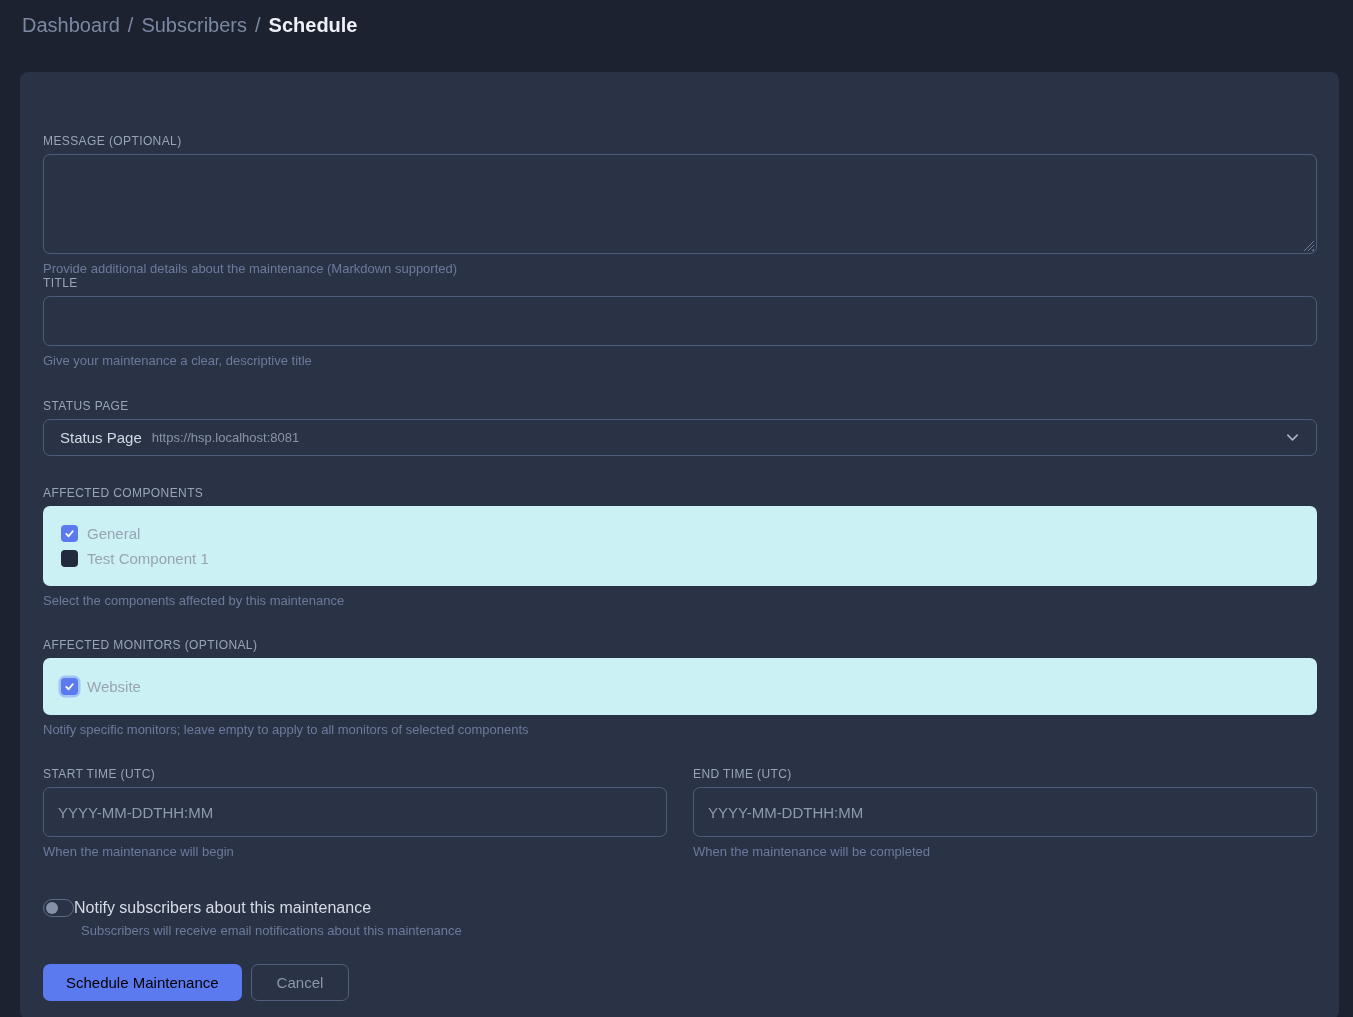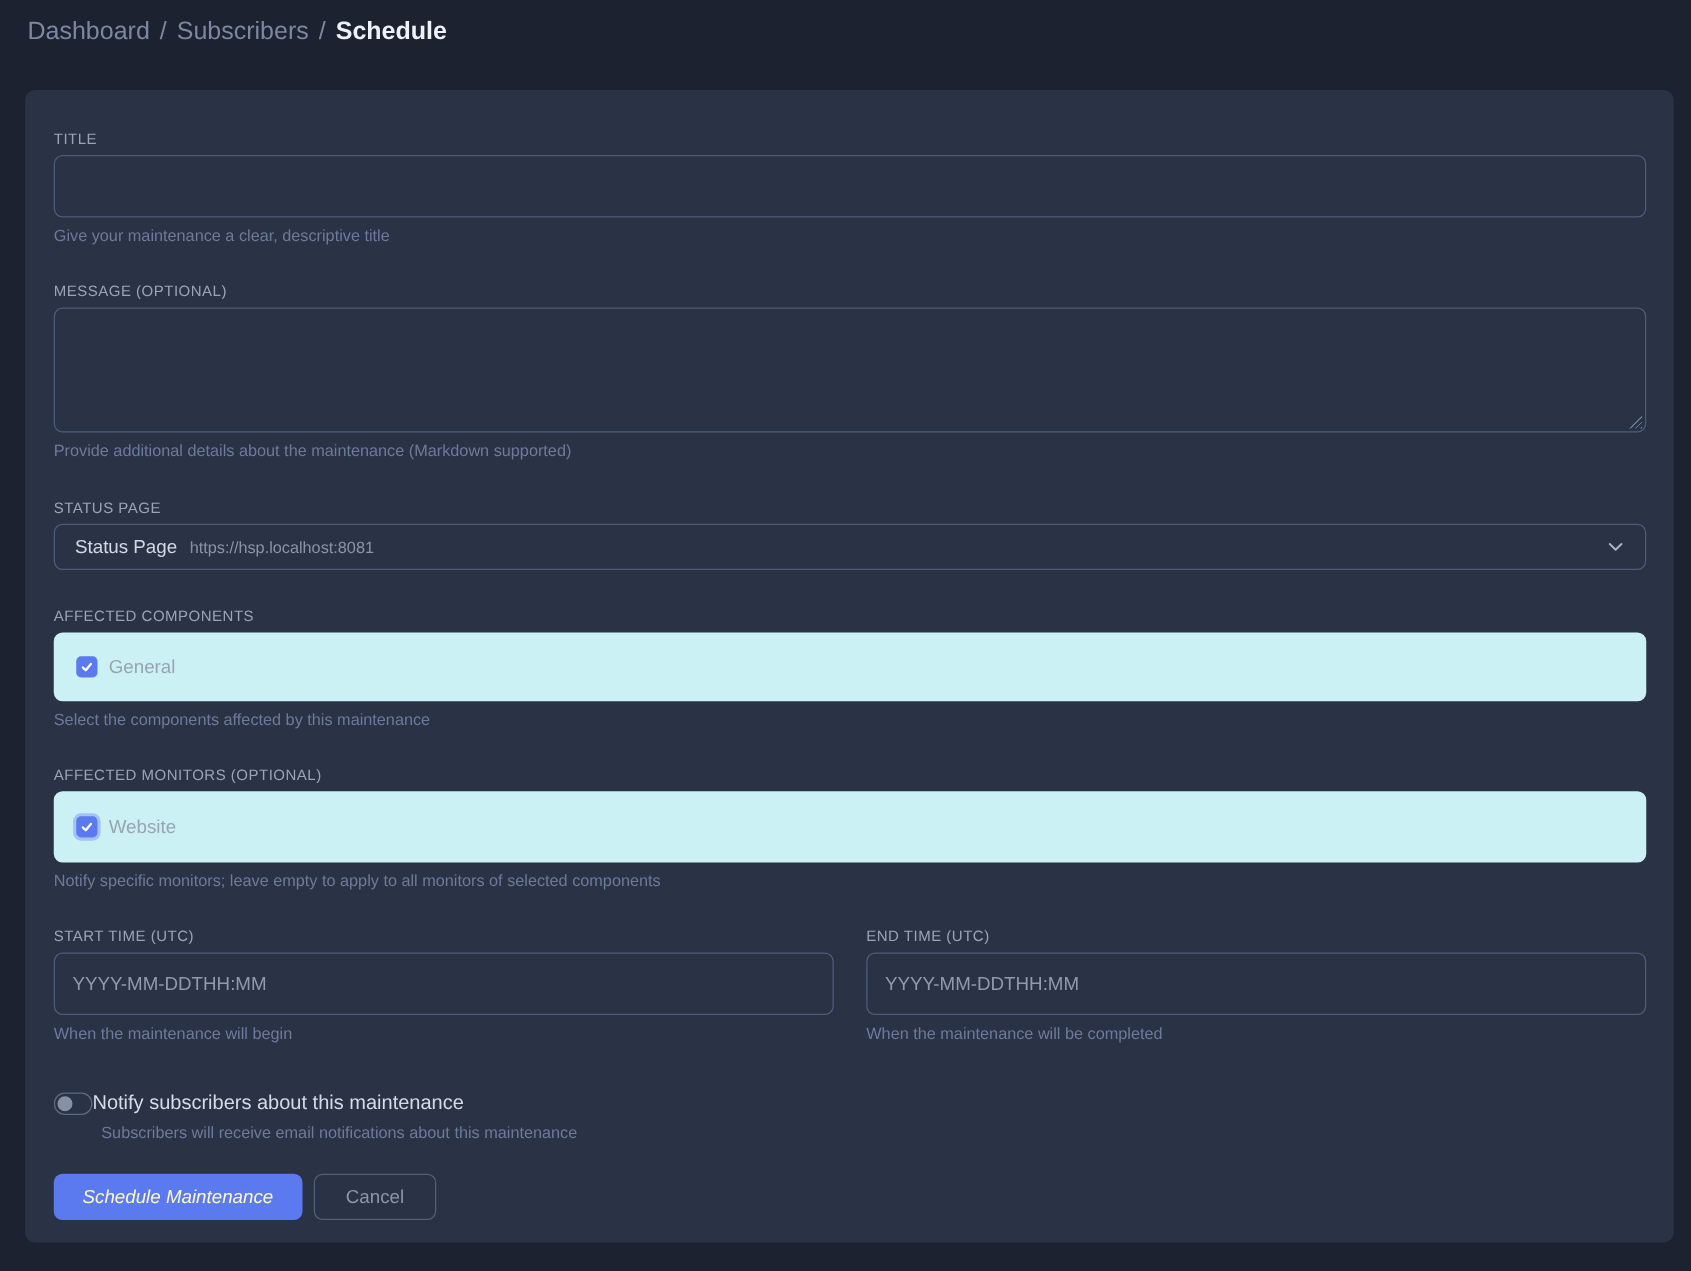--- a/index.html
+++ b/index.html
@@ -100,54 +100,54 @@
   }
   .toggle-label { font-size: 16px; color: #d6dce6; }
   .toggle-helper { font-size: 13px; color: #6c7a9c; margin-top: 6px; padding-left: 38px; }
   
   .actions { margin-top: 26px; display: flex; gap: 9px; }
   .btn {
     height: 37px; border-radius: 7px; font-size: 15px; cursor: pointer;
     font-family: "Liberation Sans", "DejaVu Sans", sans-serif;
   }
   .btn-primary {
-    background: var(--accent, #5b7af0); color: #fef9c3; border: none; padding: 0 23px; font-style: italic;
+    background: var(--accent, #5b7af0); color: #000000; border: none; padding: 0 23px;
   }
   .btn-secondary {
     background: transparent; color: #8b97ac; border: 1px solid #525f7a; padding: 0 25px;
   }
 </style>
 </head>
 <body>
 
 <header class="topbar">
   <nav class="breadcrumb">
     <span class="crumb">Dashboard</span>
     <span class="crumb-sep">/</span>
     <span class="crumb">Subscribers</span>
     <span class="crumb-sep">/</span>
     <span class="crumb current">Schedule</span>
   </nav>
 </header>
 
 <main class="card">
 
-  <div class="field">
-    <label class="field-label">TITLE</label>
-    <input class="text-input" type="text" value="" style="">
-    <div class="helper">Give your maintenance a clear, descriptive title</div>
-  </div>
-
   <div class="field mt30">
     <label class="field-label">MESSAGE (OPTIONAL)</label>
     <div class="textarea-wrap">
       <textarea class="text-area" style=""></textarea>
       <div class="resize-grip"></div>
     </div>
     <div class="helper">Provide additional details about the maintenance (Markdown supported)</div>
+  </div>
+
+  <div class="field">
+    <label class="field-label">TITLE</label>
+    <input class="text-input" type="text" value="" style="">
+    <div class="helper">Give your maintenance a clear, descriptive title</div>
   </div>
 
   <div class="field mt31">
     <label class="field-label">STATUS PAGE</label>
     <div class="select-box">
       <span class="select-name">Status Page</span>
       <span class="select-url">https://hsp.localhost:8081</span>
       <span class="chevron">
         <svg width="15" height="15" viewBox="0 0 16 16">
             <path d="M3 5.5 L8 10.5 L13 5.5" stroke="#a9b2c6" stroke-width="1.7" fill="none" stroke-linecap="round" stroke-linejoin="round"></path>
@@ -160,20 +160,26 @@
     <label class="field-label">AFFECTED COMPONENTS</label>
     <div class="option-box">
       <div class="check-row">
         <span class="checkbox checked">
           <svg width="11" height="11" viewBox="0 0 12 12">
               <path d="M2.5 6.5 L5 9 L9.5 3.5" stroke="#ffffff" stroke-width="2" fill="none" stroke-linecap="round" stroke-linejoin="round"></path>
             </svg>
         </span>
         <span class="check-label">General</span>
       </div>
+      <div class="check-row">
+        <span class="checkbox">
+          
+        </span>
+        <span class="check-label">Test Component 1</span>
+      </div>
     </div>
     <div class="helper">Select the components affected by this maintenance</div>
   </div>
 
   <div class="field mt30">
     <label class="field-label">AFFECTED MONITORS (OPTIONAL)</label>
     <div class="option-box single">
       <div class="check-row">
         <span class="checkbox focus-ring checked">
           <svg width="11" height="11" viewBox="0 0 12 12">

